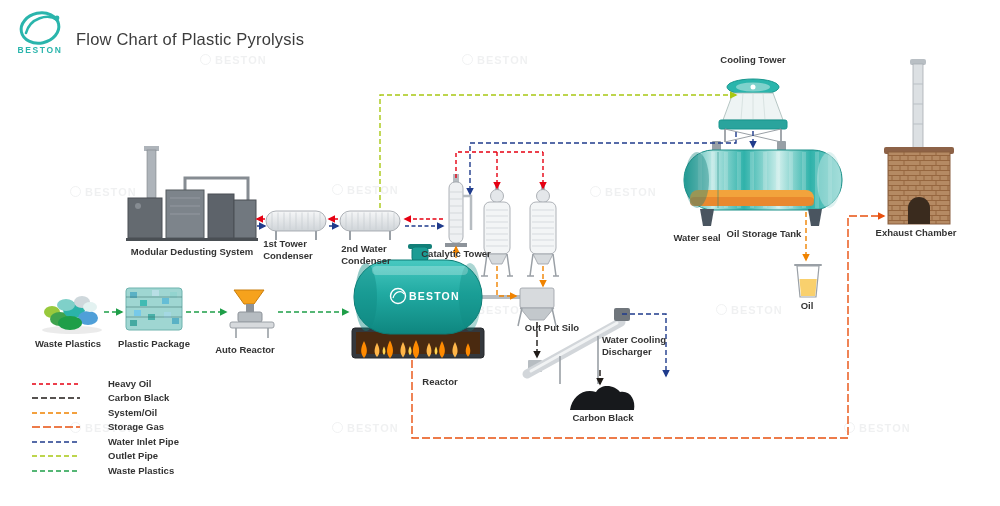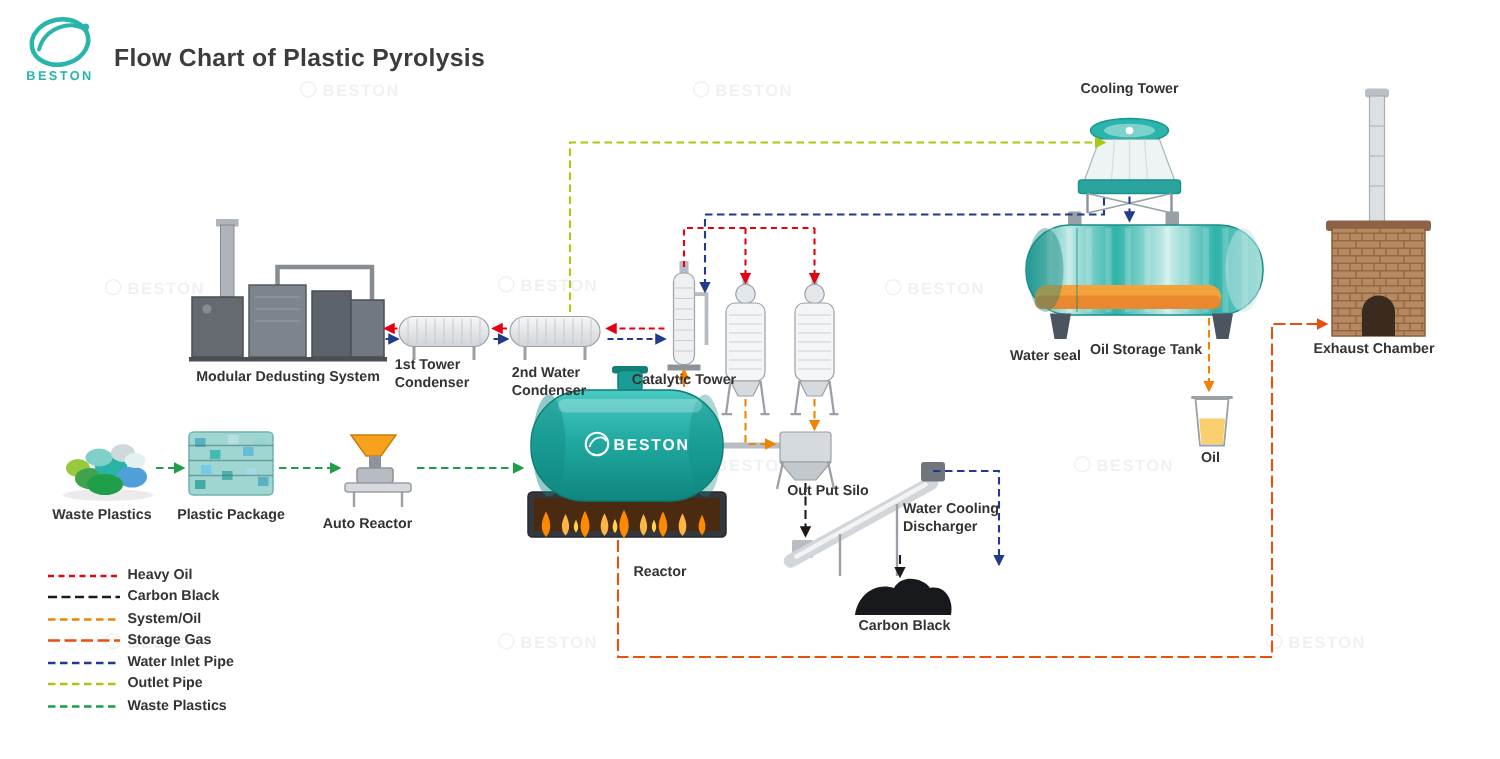--- a/index.html
+++ b/index.html
@@ -2,26 +2,26 @@
 <html><head>
 <meta charset="utf-8">
 <style>
   *{margin:0;padding:0;box-sizing:border-box}
   html,body{background:#ffffff}
   body{font-family:"Liberation Sans",sans-serif}
   .stage{position:relative;width:1000px;height:506px;background:#fff;overflow:hidden}
   .wm{position:absolute;font-size:11px;font-weight:700;color:#8d959c;opacity:.13;letter-spacing:1px;white-space:nowrap}
   .wm::before{content:"";display:inline-block;width:9px;height:9px;border:1.5px solid #8d959c;border-radius:50%;margin-right:4px;vertical-align:-1px}
   svg.art{position:absolute;left:0;top:0}
-  .title{position:absolute;left:76px;top:30px;font-size:16.5px;font-weight:700;color:#3c3c3c;letter-spacing:.2px}
+  .title{position:absolute;left:76px;top:30px;font-size:16.5px;font-weight:400;color:#3c3c3c;letter-spacing:.2px}
   .brand-text{position:absolute;left:40px;top:45px;transform:translateX(-50%);font-size:8.5px;font-weight:700;color:#2ab5ac;letter-spacing:1.6px}
   .lbl{position:absolute;transform:translateX(-50%);font-size:9.5px;font-weight:700;color:#333;text-align:left;line-height:1.25;white-space:nowrap}
   .legend{position:absolute;left:30px;top:379px;display:flex;flex-direction:column;gap:5.5px}
   .legend-row{display:flex;align-items:center;height:9px}
-  .legend-label{margin-left:3px;font-size:9.5px;font-weight:700;color:#333;line-height:1}
+  .legend-label{margin-left:26px;font-size:9.5px;font-weight:700;color:#333;line-height:1}
 </style>
 </head>
 <body>
 
 <div class="stage">
 
   <span class="wm" style="left:70px;top:186px">BESTON</span>
   <span class="wm" style="left:200px;top:54px">BESTON</span>
   <span class="wm" style="left:332px;top:184px">BESTON</span>
   <span class="wm" style="left:462px;top:54px">BESTON</span>

